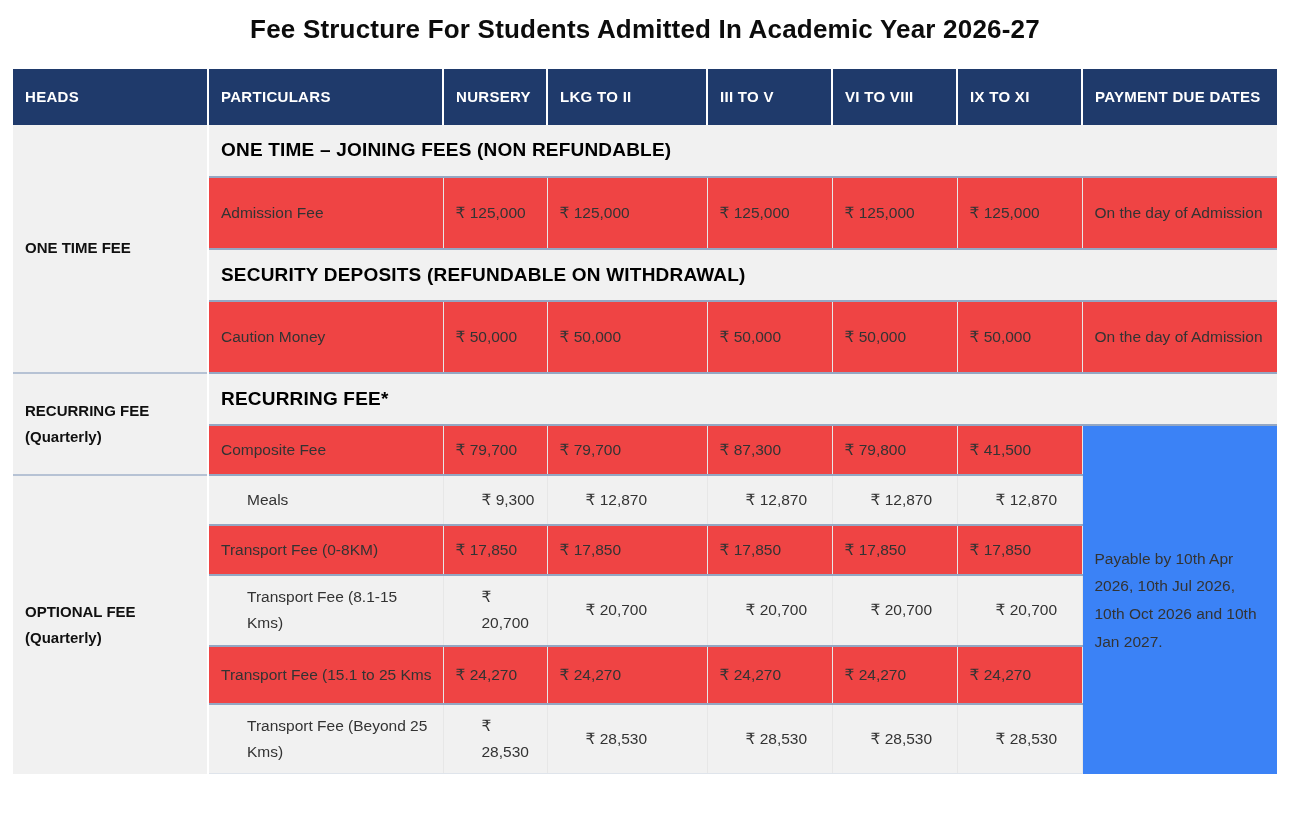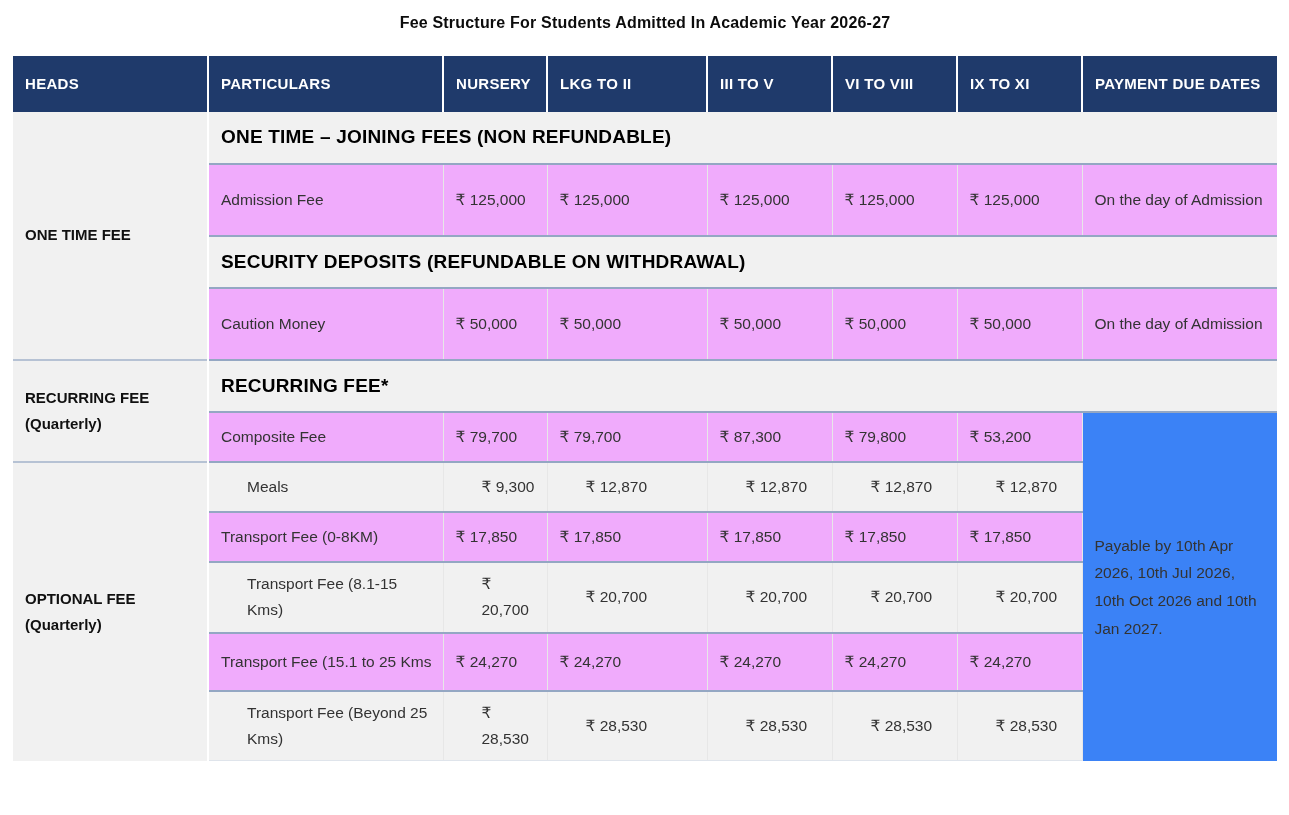--- a/index.html
+++ b/index.html
@@ -14,21 +14,21 @@
   *{margin:0;padding:0;box-sizing:border-box;}
   html,body{background:#ffffff;}
   body{
     width:1289px;height:815px;overflow:hidden;
     font-family:"Liberation Sans","DejaVu Sans",sans-serif;
     color:var(--text);
   }
   .page{width:1289px;padding:14px 12px 0 13px;}
   .title{
     text-align:center;
-    font-size:16px;
+    font-size:26px;
     font-weight:700;
     color:#0c0c0c;
     letter-spacing:0.2px;
     margin-bottom:24px;
   }
   table.fee-table{
     width:1264px;
     border-collapse:collapse;
     table-layout:fixed;
   }
@@ -47,21 +47,21 @@
   }
   th:first-child{border-left:none;}
   tr.header-row{height:56px;}
   
   td{
     vertical-align:middle;
     font-size:15.5px;
     line-height:1.7;
     padding:8px 10px 8px 12px;
     border-top:2px solid var(--line);
-    background:#f0abfc;
+    background:#ef4444;
   }
   td.heads-cell{
     background:var(--band);
     font-weight:700;
     color:#101010;
     font-size:15px;
     border-top:2px solid var(--line-light);
     line-height:1.75;
   }
   td.band-cell{
@@ -144,21 +144,21 @@
       <tr class="h52">
         <td class="heads-cell" rowspan="2">RECURRING FEE (Quarterly)</td>
         <td class="band-cell" colspan="7">RECURRING FEE*</td>
       </tr>
       <tr class="h50">
         <td class="label-cell">Composite Fee</td>
         <td class="val-cell">₹ 79,700</td>
         <td class="val-cell">₹ 79,700</td>
         <td class="val-cell">₹ 87,300</td>
         <td class="val-cell">₹ 79,800</td>
-        <td class="val-cell">₹ 53,200</td>
+        <td class="val-cell">₹ 41,500</td>
         <td class="note-cell" rowspan="6">Payable by 10th Apr 2026, 10th Jul 2026, 10th Oct 2026 and 10th Jan 2027.</td>
       </tr>
 
       <tr class="h50 alt">
         <td class="heads-cell" rowspan="5">OPTIONAL FEE (Quarterly)</td>
         <td class="label-cell">Meals</td>
         <td class="val-cell">₹ 9,300</td>
         <td class="val-cell">₹ 12,870</td>
         <td class="val-cell">₹ 12,870</td>
         <td class="val-cell">₹ 12,870</td>

